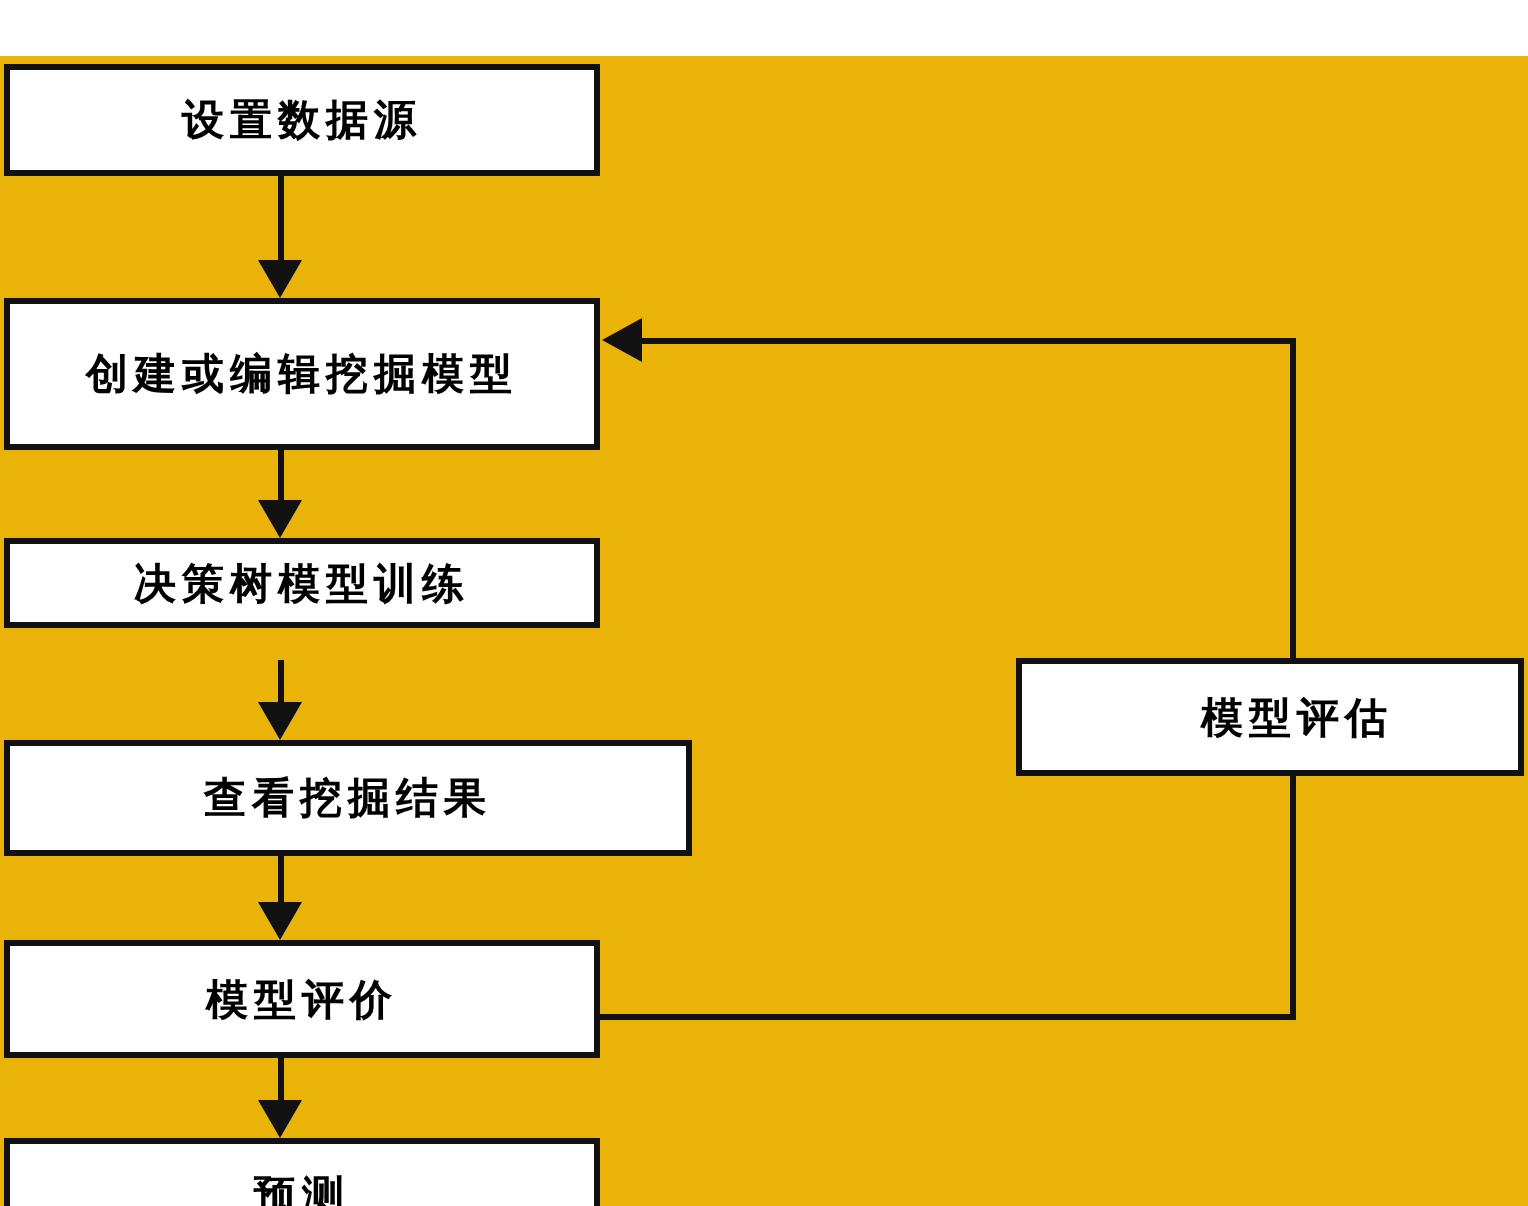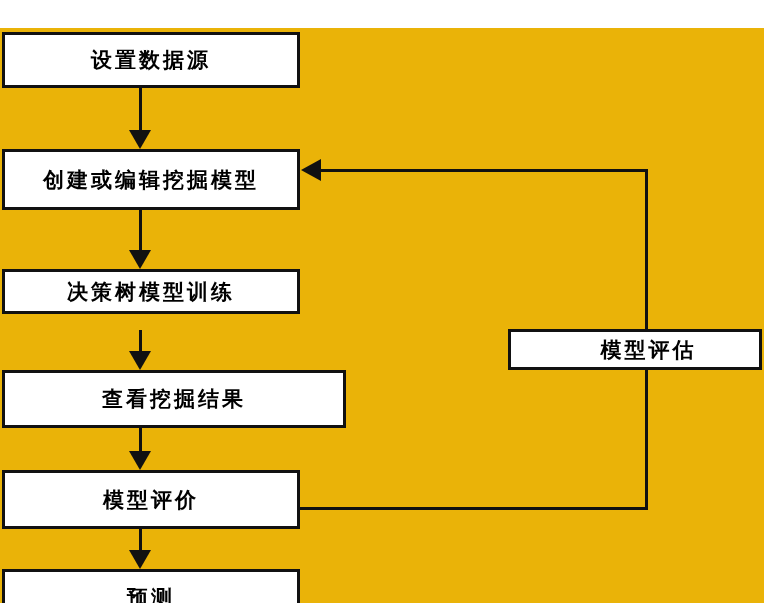--- a/index.html
+++ b/index.html
@@ -57,26 +57,26 @@
     width: 0;
     height: 0;
     border-top: 11px solid transparent;
     border-bottom: 11px solid transparent;
     border-right: 20px solid #111111;
     z-index: 1;
   }
 
   
   .n0 { left: 2px;   top: 4px;   width: 298px; height: 56px; }
-  .n1 { left: 2px;   top: 121px; width: 298px; height: 61px; }
+  .n1 { left: 2px;   top: 121px; width: 298px; height: 76px; }
   .n2 { left: 2px;   top: 241px; width: 298px; height: 45px; }
   .n3 { left: 2px;   top: 342px; width: 344px; height: 58px; }
   .n4 { left: 2px;   top: 442px; width: 298px; height: 59px; text-align: center; }
   .n5 { left: 2px;   top: 541px; width: 298px; height: 58px; }
-  .n6 { left: 508px; top: 301px; width: 254px; height: 41px; padding-left: 27px; }
+  .n6 { left: 508px; top: 301px; width: 254px; height: 59px; padding-left: 27px; }
 
   
   .a1s { left: 139px; top: 60px;  height: 44px; }
   .a2s { left: 139px; top: 182px; height: 41px; }
   .a3s { left: 139px; top: 302px; height: 23px; }
   .a4s { left: 139px; top: 400px; height: 25px; }
   .a5s { left: 139px; top: 501px; height: 23px; }
   
   .a1h { left: 129px; top: 102px; }
   .a2h { left: 129px; top: 222px; }

